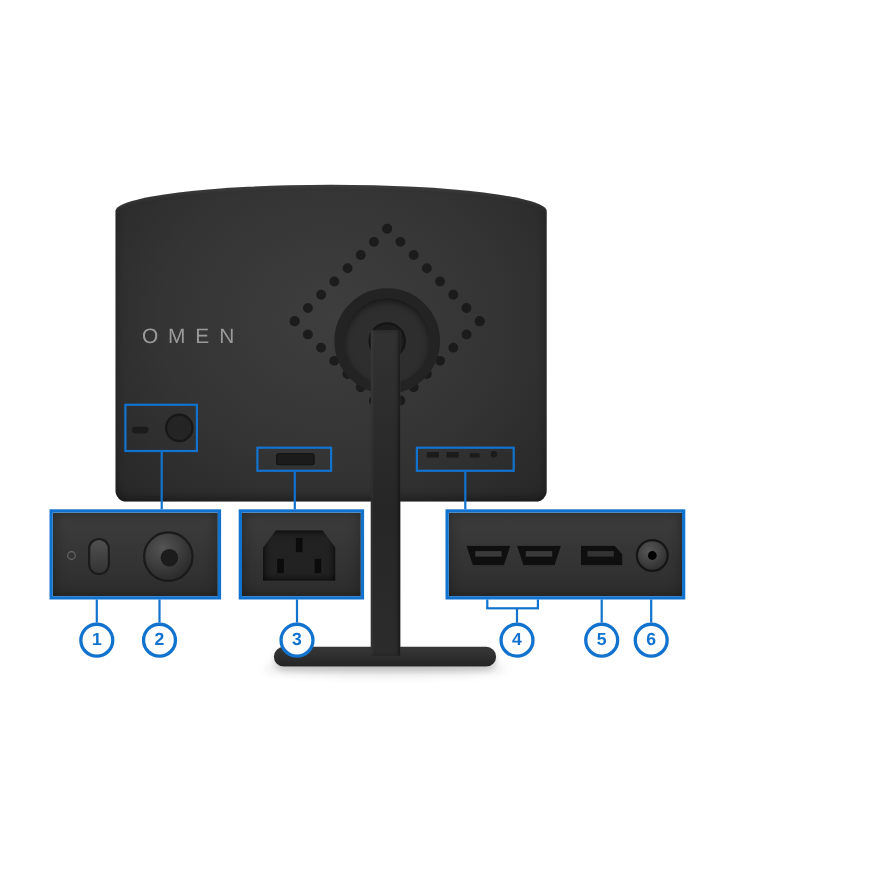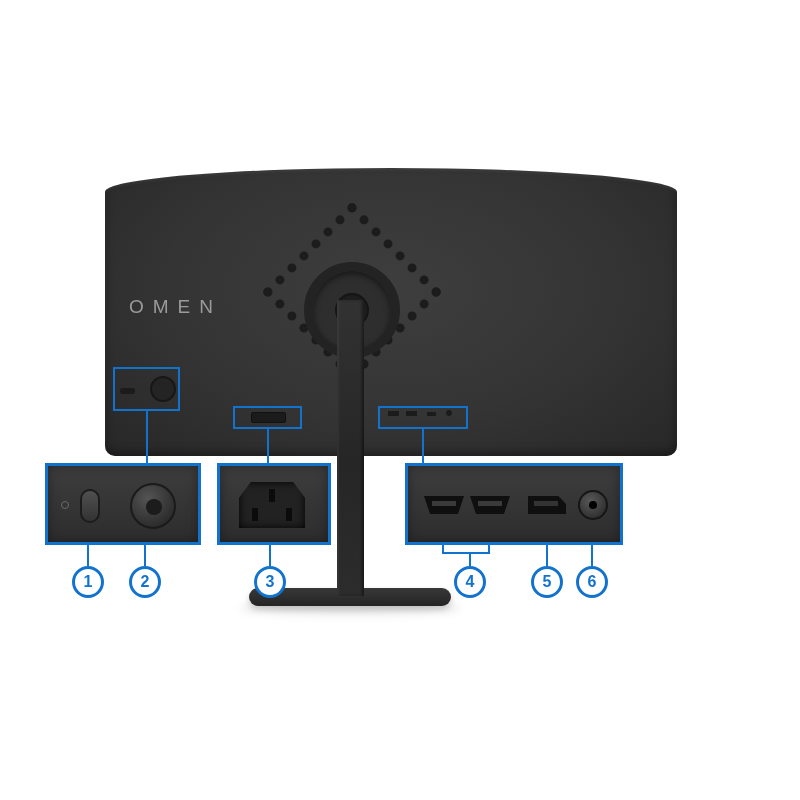--- a/index.html
+++ b/index.html
@@ -2,21 +2,21 @@
 <html><head>
 <meta charset="utf-8">
 <style>
   :root{ --blue:#1273cf; }
   html,body{margin:0;padding:0;background:#ffffff;}
   body{font-family:"Liberation Sans", sans-serif;}
   .stage{position:relative;width:800px;height:800px;background:#ffffff;overflow:hidden;}
 
   
   .monitor{
-    position:absolute;left:105px;top:168px;width:572px;height:288px;
+    position:absolute;left:105px;top:168px;width:392px;height:288px;
     background:radial-gradient(ellipse at 50% 42%, #3e3e3e 0%, #343434 55%, #272727 100%);
     border-top-left-radius:50% 24px;border-top-right-radius:50% 24px;
     border-bottom-left-radius:10px;border-bottom-right-radius:10px;
     box-shadow:inset 0 2px 3px rgba(255,255,255,0.06), inset 0 -4px 8px rgba(0,0,0,0.35);
   }
   .logo{
     position:absolute;left:24px;top:128px;color:#9a9a9a;
     font-size:19px;letter-spacing:9px;font-weight:400;
   }
   .diamond{

